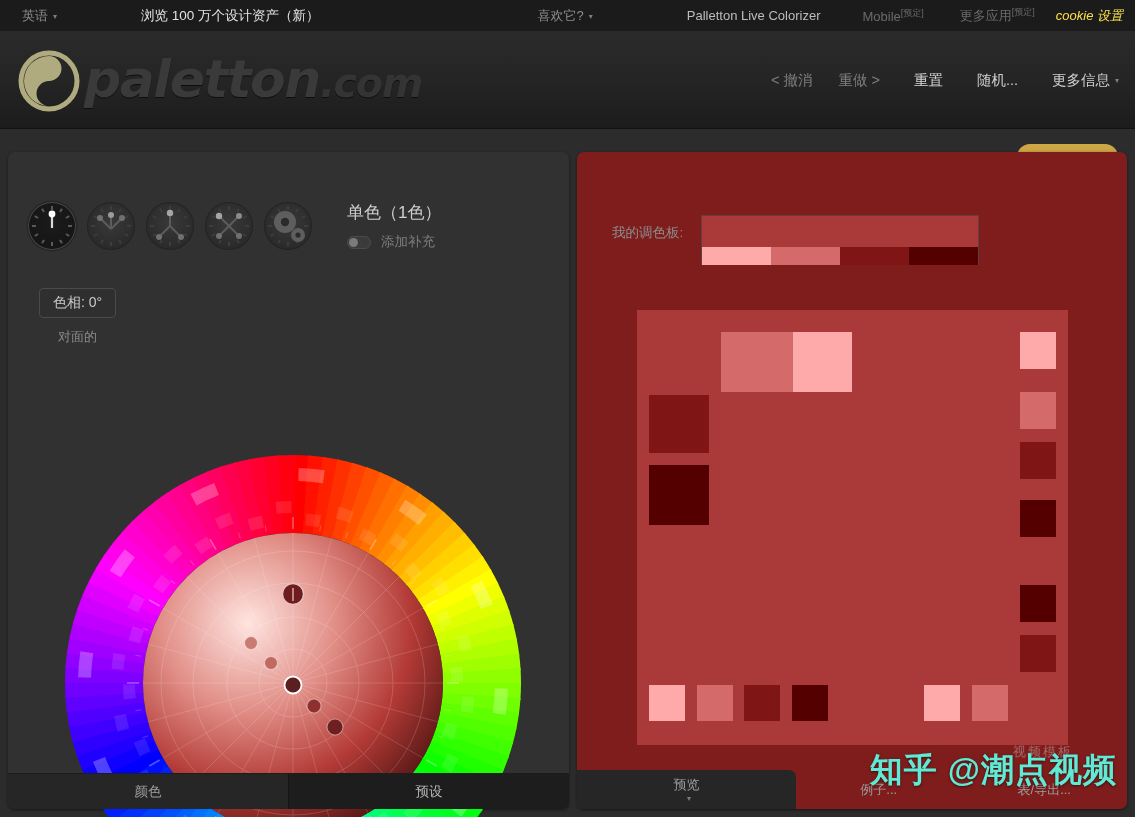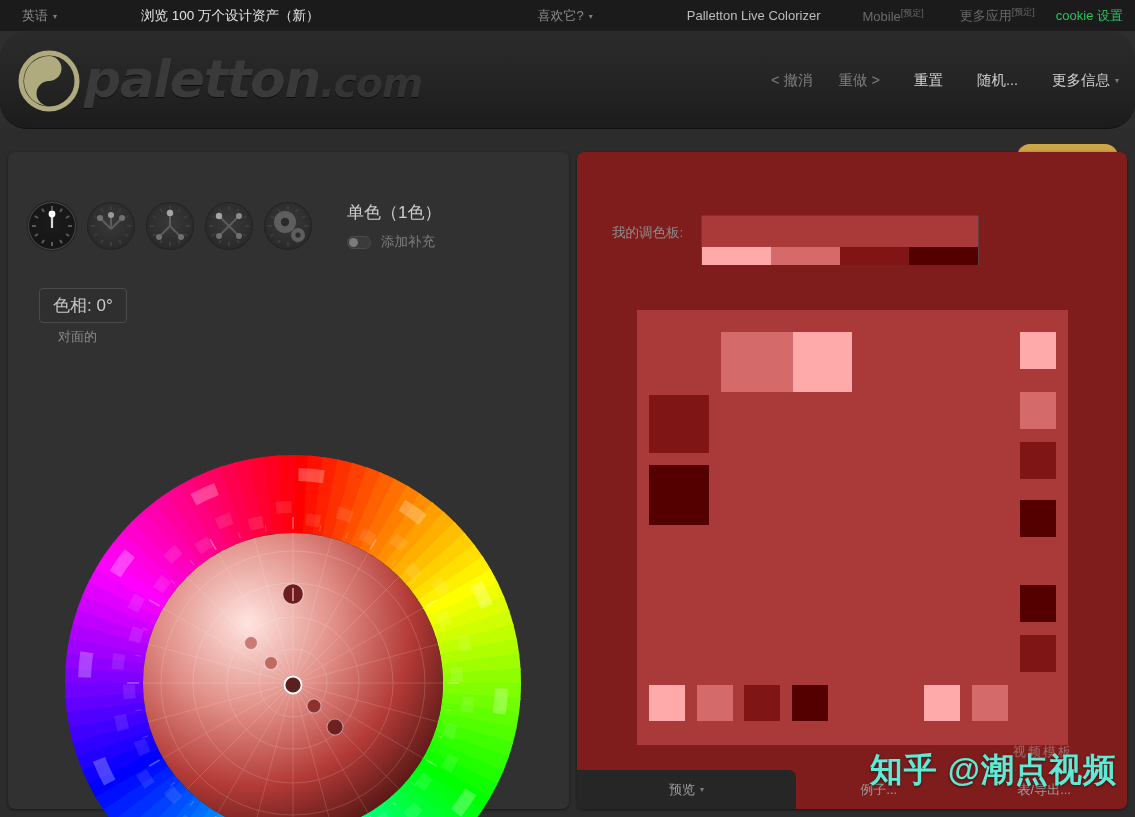--- a/index.html
+++ b/index.html
@@ -18,30 +18,29 @@
     display:flex; align-items:center;
     font-size:13px; color:#9a9a9a;
   }
   .topbar .tb-item{ white-space:nowrap; cursor:pointer; }
   .tb-lang{ margin-left:22px; color:#8d8d8d; }
   .tb-browse{ margin-left:84px; color:#e2e2e2; font-size:13.5px; }
   .tb-like{ margin-left:218px; color:#8d8d8d; }
   .tb-live{ margin-left:94px; color:#bdbdbd; }
   .tb-mobile{ margin-left:42px; color:#6a6a6a; }
   .tb-moreapps{ margin-left:36px; color:#6a6a6a; }
-  .tb-cookie{ margin-left:21px; color:#22c55e; }
+  .tb-cookie{ margin-left:21px; color:#fde047;font-style:italic; }
   .sup{ font-size:9px; vertical-align:super; color:#6a6a6a; }
   .caret{ display:inline-block; font-size:8px; margin-left:5px; vertical-align:middle; color:#7d7d7d;}
 
   
   .header{
     position:absolute; left:0; top:31px; width:1135px; height:98px;
     background:linear-gradient(180deg,#2b2b2b 0%,#242424 55%,#1c1c1c 100%);
     border-bottom:1px solid #121212;
-    border-radius:27px;
   }
   .logo{ position:absolute; left:18px; top:17px; display:flex; align-items:center; }
   .logo-mark{ width:62px; height:62px; flex:none; }
   .logo-text{
     font-family:"DejaVu Sans",sans-serif;
     font-size:52px; font-weight:bold; font-style:italic;
     color:#3a3a3a; letter-spacing:-1.5px; line-height:62px;
     margin-left:4px; text-shadow:0 1px 0 #0e0e0e;
   }
   .logo-text .dotcom{ font-size:40px; font-weight:bold; font-style:italic; color:#343434; }
@@ -91,21 +90,21 @@
   }
   .toggle::after{
     content:""; position:absolute; left:2px; top:2px; width:9px; height:9px;
     border-radius:50%; background:#7b7b7b;
   }
   .toggle-label{ margin-left:10px; font-size:13.5px; color:#7d7d7d; white-space:nowrap;}
 
   .hue-box{
     position:absolute; left:31px; top:136px;
     border:1px solid #4a4a4a; border-radius:4px;
-    padding:5px 13px; font-size:17px; color:#c9c9c9;
+    padding:5px 13px; font-size:14px; color:#c9c9c9;
     background:#2f2f2f; cursor:pointer; white-space:nowrap;
   }
   .hue-sub{ position:absolute; left:50px; top:176px; font-size:13px; color:#8a8a8a; }
 
   .wheel-wrap{ position:absolute; left:57px; top:303px; width:456px; height:456px; }
   .wheel-wrap svg{ display:block; }
 
   .tabrow-left{
     position:absolute; left:0; bottom:0; width:561px; height:36px;
     display:flex; border-top:1px solid #1d1d1d;
@@ -138,21 +137,21 @@
     overflow:hidden; cursor:pointer;
   }
   .pv-block{ position:absolute; }
 
   .tabrow-right{
     position:absolute; left:0; bottom:0; width:550px; height:39px;
     display:flex; align-items:stretch;
   }
   .tabrow-right .tab{
     display:flex; align-items:center; justify-content:center;
-    font-size:13px; color:#8d8d8d; cursor:pointer;
+    font-size:13px; color:#8d8d8d; cursor:pointer;flex-direction:column;
   }
   .tabrow-right .tab.active{
     width:219px; background:#262626; color:#9d9d9d;
     border-bottom-left-radius:7px; border-top-right-radius:7px;
   }
   .tabrow-right .tab.plain{ flex:1; color:#9d9d9d; }
 
   
   .watermark{
     position:absolute; right:18px; bottom:24px;
@@ -592,20 +591,24 @@
         <g id="inner-markers">
             <circle cx="186" cy="188" r="6.5" fill="#c97b74" stroke="rgba(255,255,255,0.45)" stroke-width="1.1"></circle>
             <circle cx="206" cy="208" r="6.5" fill="#c06a62" stroke="rgba(255,255,255,0.45)" stroke-width="1.1"></circle>
             <circle cx="228" cy="230" r="8.5" fill="#5c1f1f" stroke="#ffffff" stroke-width="1.8"></circle>
             <circle cx="249" cy="251" r="7" fill="#8e3030" stroke="rgba(255,255,255,0.45)" stroke-width="1.1"></circle>
             <circle cx="270" cy="272" r="8" fill="#6e1f1f" stroke="rgba(255,255,255,0.45)" stroke-width="1.1"></circle>
           </g>
       </svg>
     </div>
 
+    <div class="tabrow-left">
+      <div class="tab">颜色</div>
+      <div class="tab active">预设</div>
+    </div>
   </div>
 
   <div class="right-panel">
     <div class="mypal-label">我的调色板:</div>
     <div class="mypal">
       <div class="mypal-main" id="mypal-main" style="background: rgb(170, 57, 57);"></div>
       <div class="mypal-subs" id="mypal-subs">
           <div style="background: rgb(255, 170, 170);"></div>
           <div style="background: rgb(212, 106, 106);"></div>
           <div style="background: rgb(128, 21, 21);"></div>

